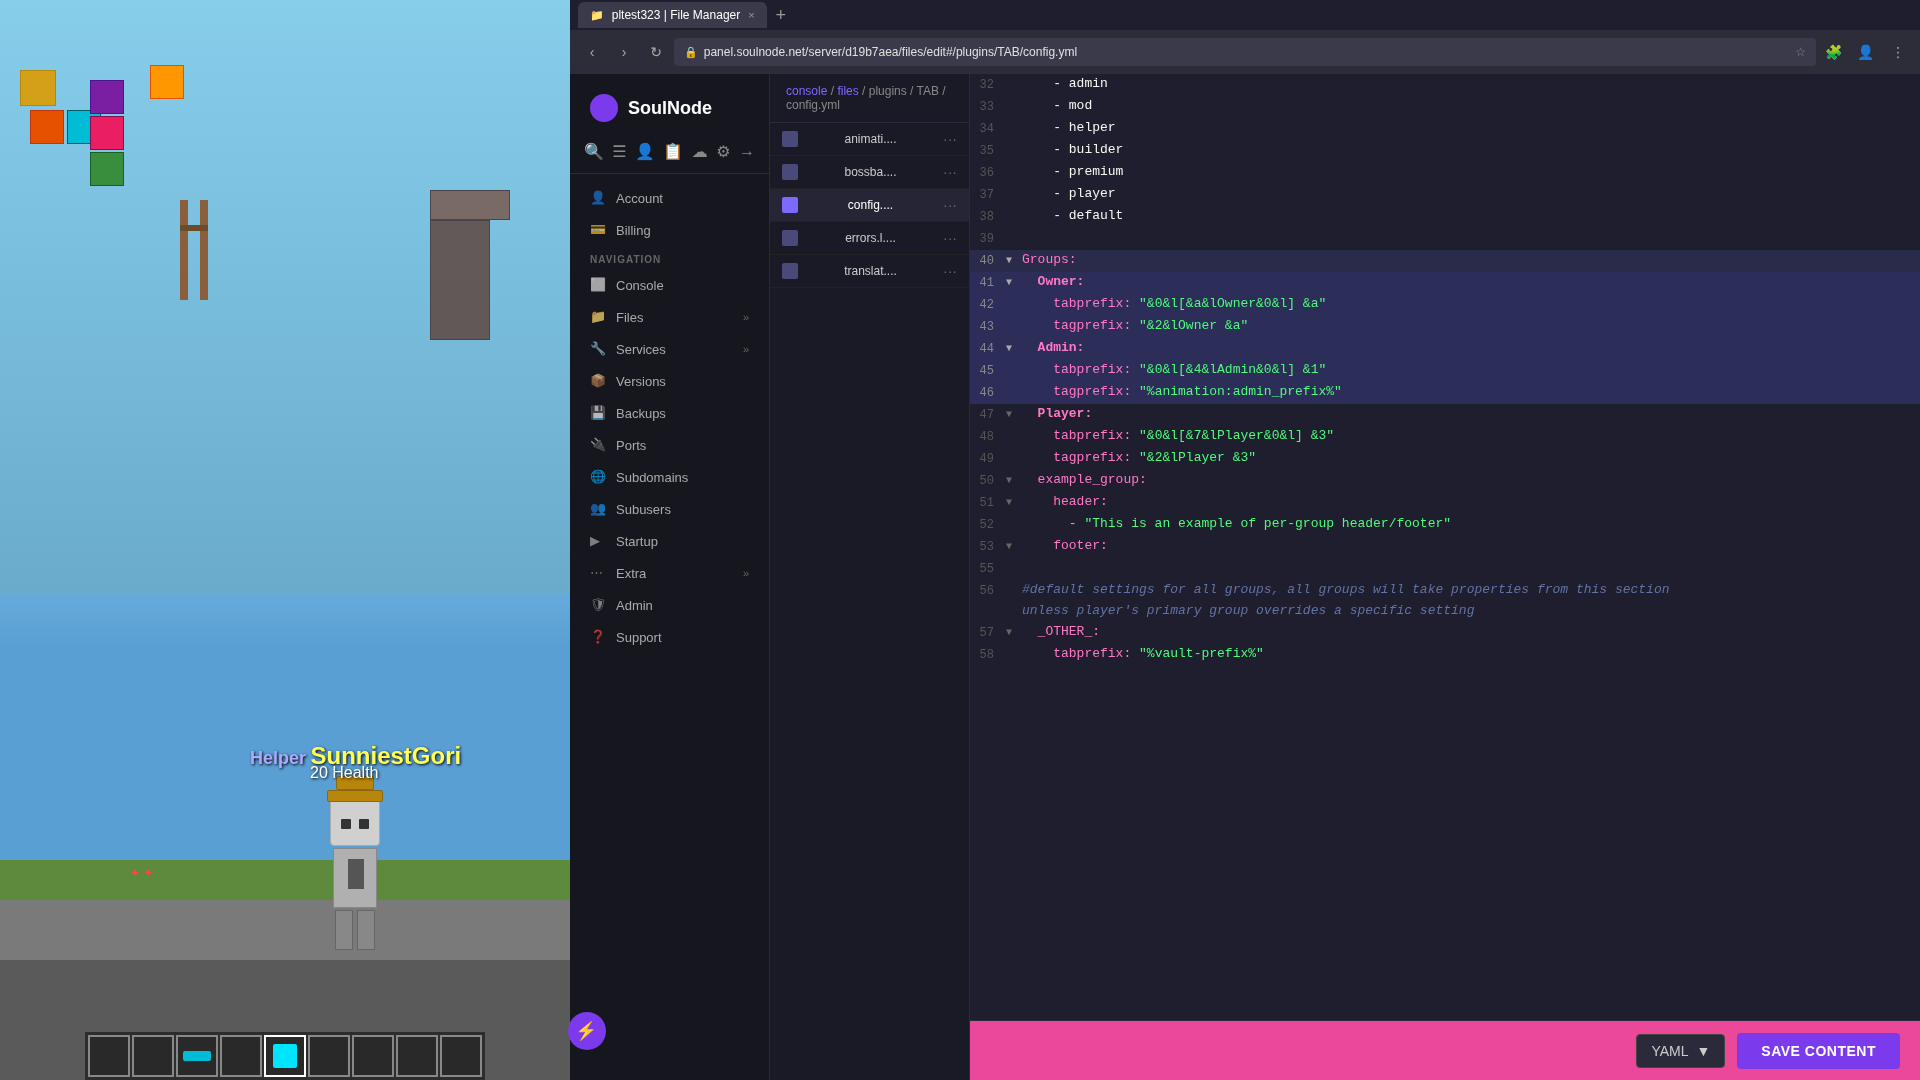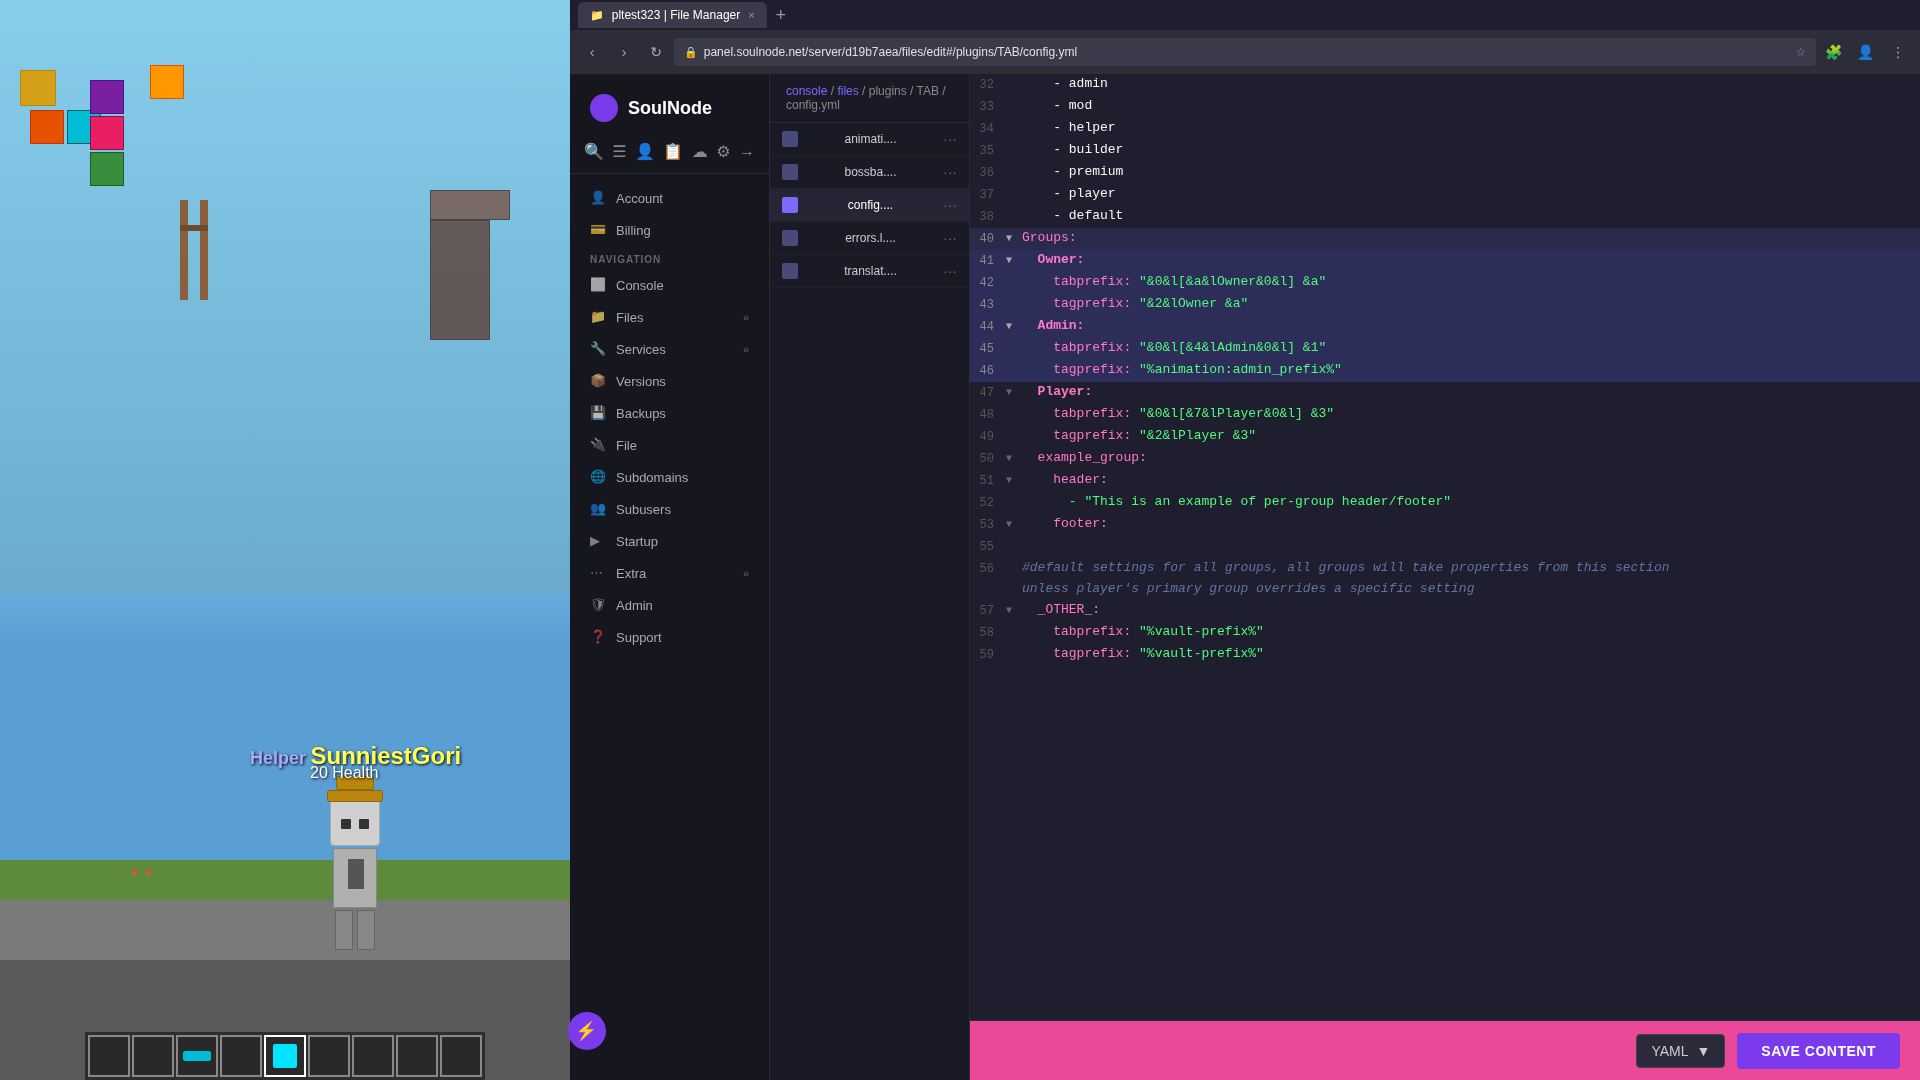--- a/index.html
+++ b/index.html
@@ -298,21 +298,21 @@
     <div class="sidebar-item">
       <span class="si-icon">📦</span>
       <span>Versions</span>
     </div>
     <div class="sidebar-item">
       <span class="si-icon">💾</span>
       <span>Backups</span>
     </div>
     <div class="sidebar-item">
       <span class="si-icon">🔌</span>
-      <span>File</span>
+      <span>Ports</span>
     </div>
     <div class="sidebar-item">
       <span class="si-icon">🌐</span>
       <span>Subdomains</span>
     </div>
     <div class="sidebar-item">
       <span class="si-icon">👥</span>
       <span>Subusers</span>
     </div>
     <div class="sidebar-item">
@@ -401,20 +401,25 @@
       <div class="editor-line">
         <span class="line-num">37</span>
         <span class="line-arrow"></span>
         <span class="line-code sy-plain">    - player</span>
       </div>
       <div class="editor-line">
         <span class="line-num">38</span>
         <span class="line-arrow"></span>
         <span class="line-code sy-plain">    - default</span>
       </div>
+      <div class="editor-line">
+        <span class="line-num">39</span>
+        <span class="line-arrow"></span>
+        <span class="line-code"></span>
+      </div>
 
       <div class="editor-line line-highlight-2">
         <span class="line-num" style="color:#888;">40</span>
         <span class="line-arrow" style="color:#aaa;">▼</span>
         <span class="line-code sy-key">Groups:</span>
       </div>
       <div class="editor-line line-highlight">
         <span class="line-num" style="color:#888;">41</span>
         <span class="line-arrow" style="color:#aaa;">▼</span>
         <span class="line-code sy-head">  Owner:</span>
@@ -492,25 +497,20 @@
       <div class="editor-line">
         <span class="line-num">57</span>
         <span class="line-arrow" style="color:#666;">▼</span>
         <span class="line-code sy-key">  _OTHER_:</span>
       </div>
       <div class="editor-line">
         <span class="line-num">58</span>
         <span class="line-arrow"></span>
         <span class="line-code"><span style="color:#ff79c6;">    tabprefix: </span><span style="color:#50fa7b;">"%vault-prefix%"</span></span>
       </div>
-      <div class="editor-line">
-        <span class="line-num">59</span>
-        <span class="line-arrow"></span>
-        <span class="line-code"><span style="color:#ff79c6;">    tagprefix: </span><span style="color:#50fa7b;">"%vault-prefix%"</span></span>
-      </div>
 
     </div>
 
     <div class="editor-footer">
       <div class="lang-select">
         <span>YAML</span>
         <span>▼</span>
       </div>
       <button class="save-btn">SAVE CONTENT</button>
     </div>

